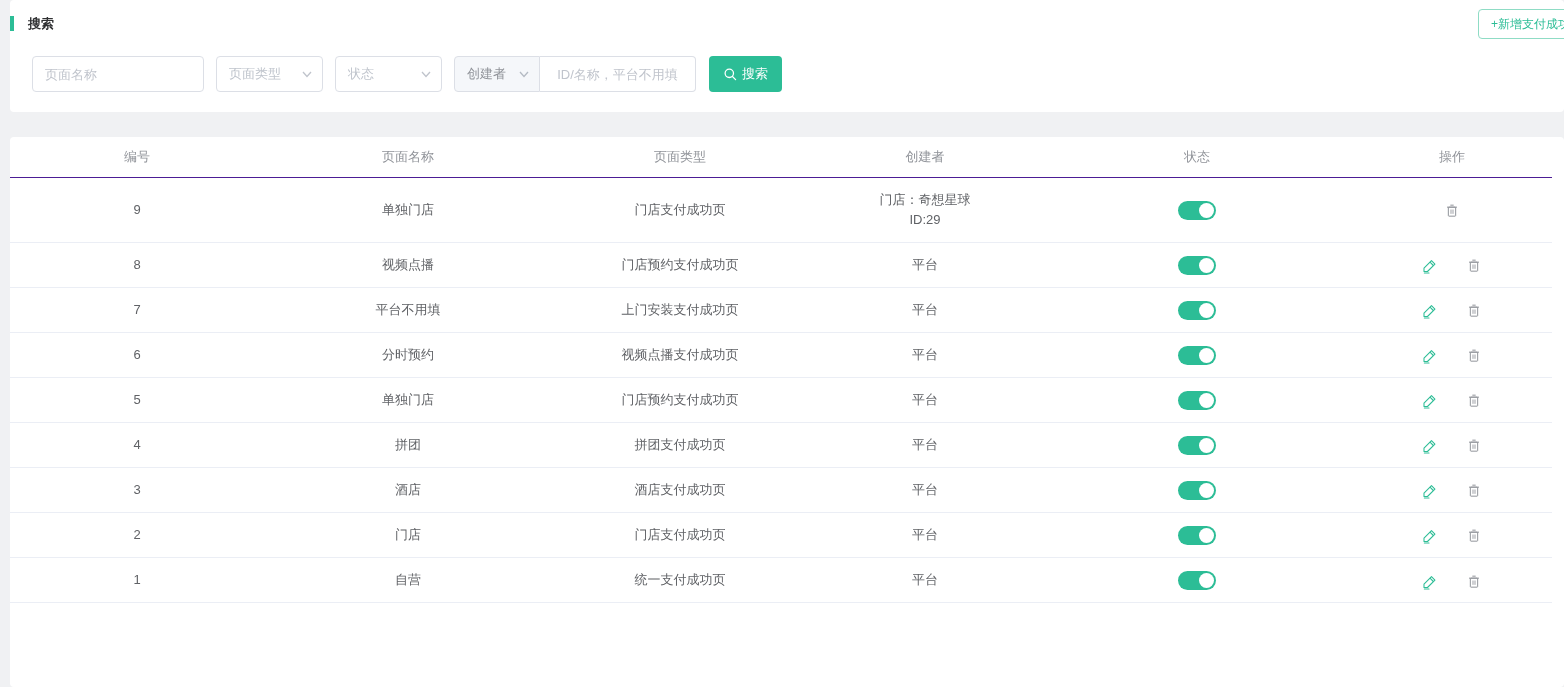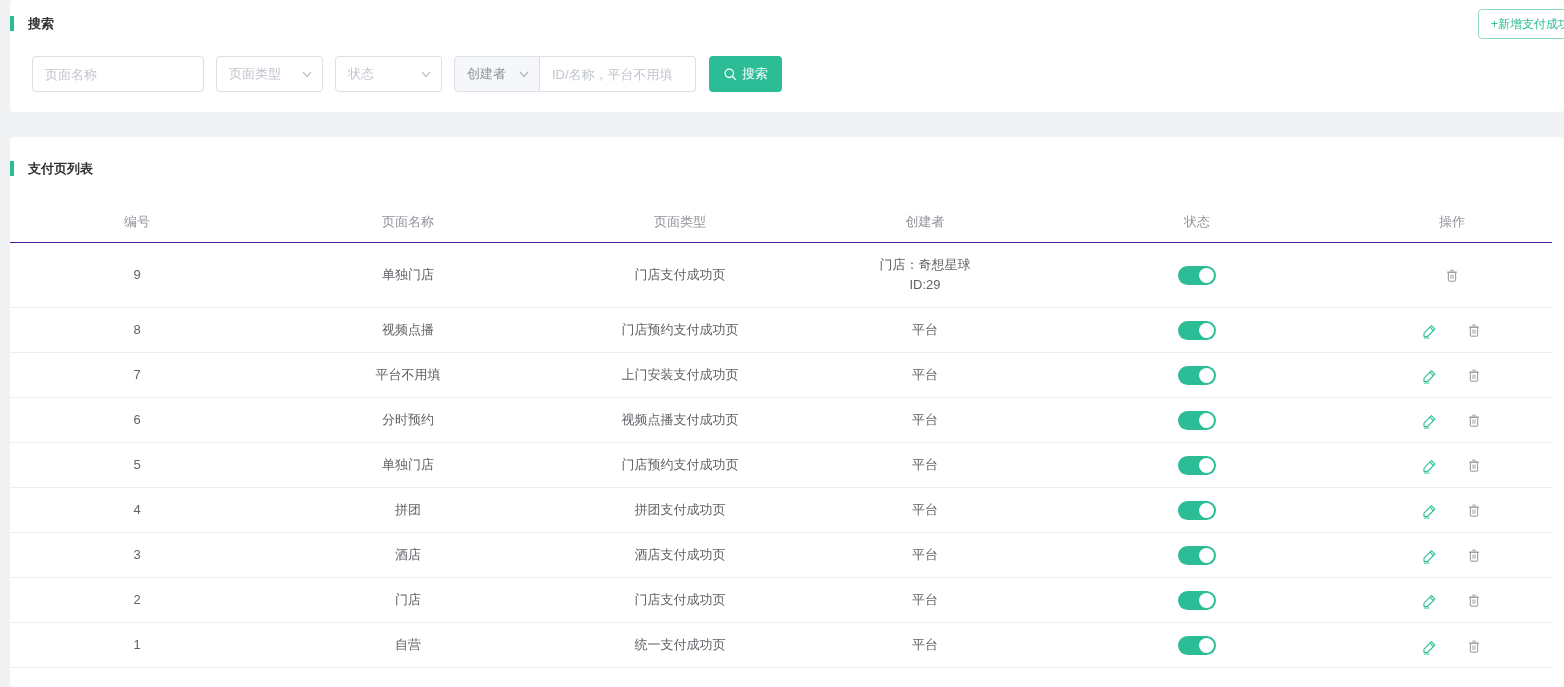--- a/index.html
+++ b/index.html
@@ -67,20 +67,21 @@
   .select-creator {
     width: 86px;
     background: #f5f7fa;
     color: #909399;
     border-radius: 4px 0 0 4px;
   }
   .input-keyword {
     width: 156px;
     border-left: none;
     border-radius: 0 4px 4px 0;
+    text-align: center;
   }
   .chevron-icon { width: 10px; height: 7px; flex: 0 0 auto; margin-left: 4px; }
   .search-btn {
     height: 36px;
     padding: 0 14px;
     margin-left: 1px;
     background: #2cbd96;
     color: #fff;
     border: none;
     border-radius: 4px;
@@ -195,24 +196,20 @@
       <svg width="14" height="14" viewBox="0 0 20 20">
         <circle cx="9" cy="9" r="6" fill="none" stroke="#ffffff" stroke-width="1.8"></circle>
         <line x1="13.5" y1="13.5" x2="18" y2="18" stroke="#ffffff" stroke-width="1.8" stroke-linecap="round"></line>
       </svg>
       <span>搜索</span>
     </button>
   </div>
 </section>
 
 <section class="panel list-panel">
-  <div class="section-title">
-    <span class="bar"></span>
-    <span>支付页列表</span>
-  </div>
   <table>
     <colgroup>
       <col style="width:254px">
         <col style="width:288px">
         <col style="width:256px">
       <col style="width:234px">
         <col style="width:310px">
         <col style="width:200px">
     </colgroup>
     <thead>

